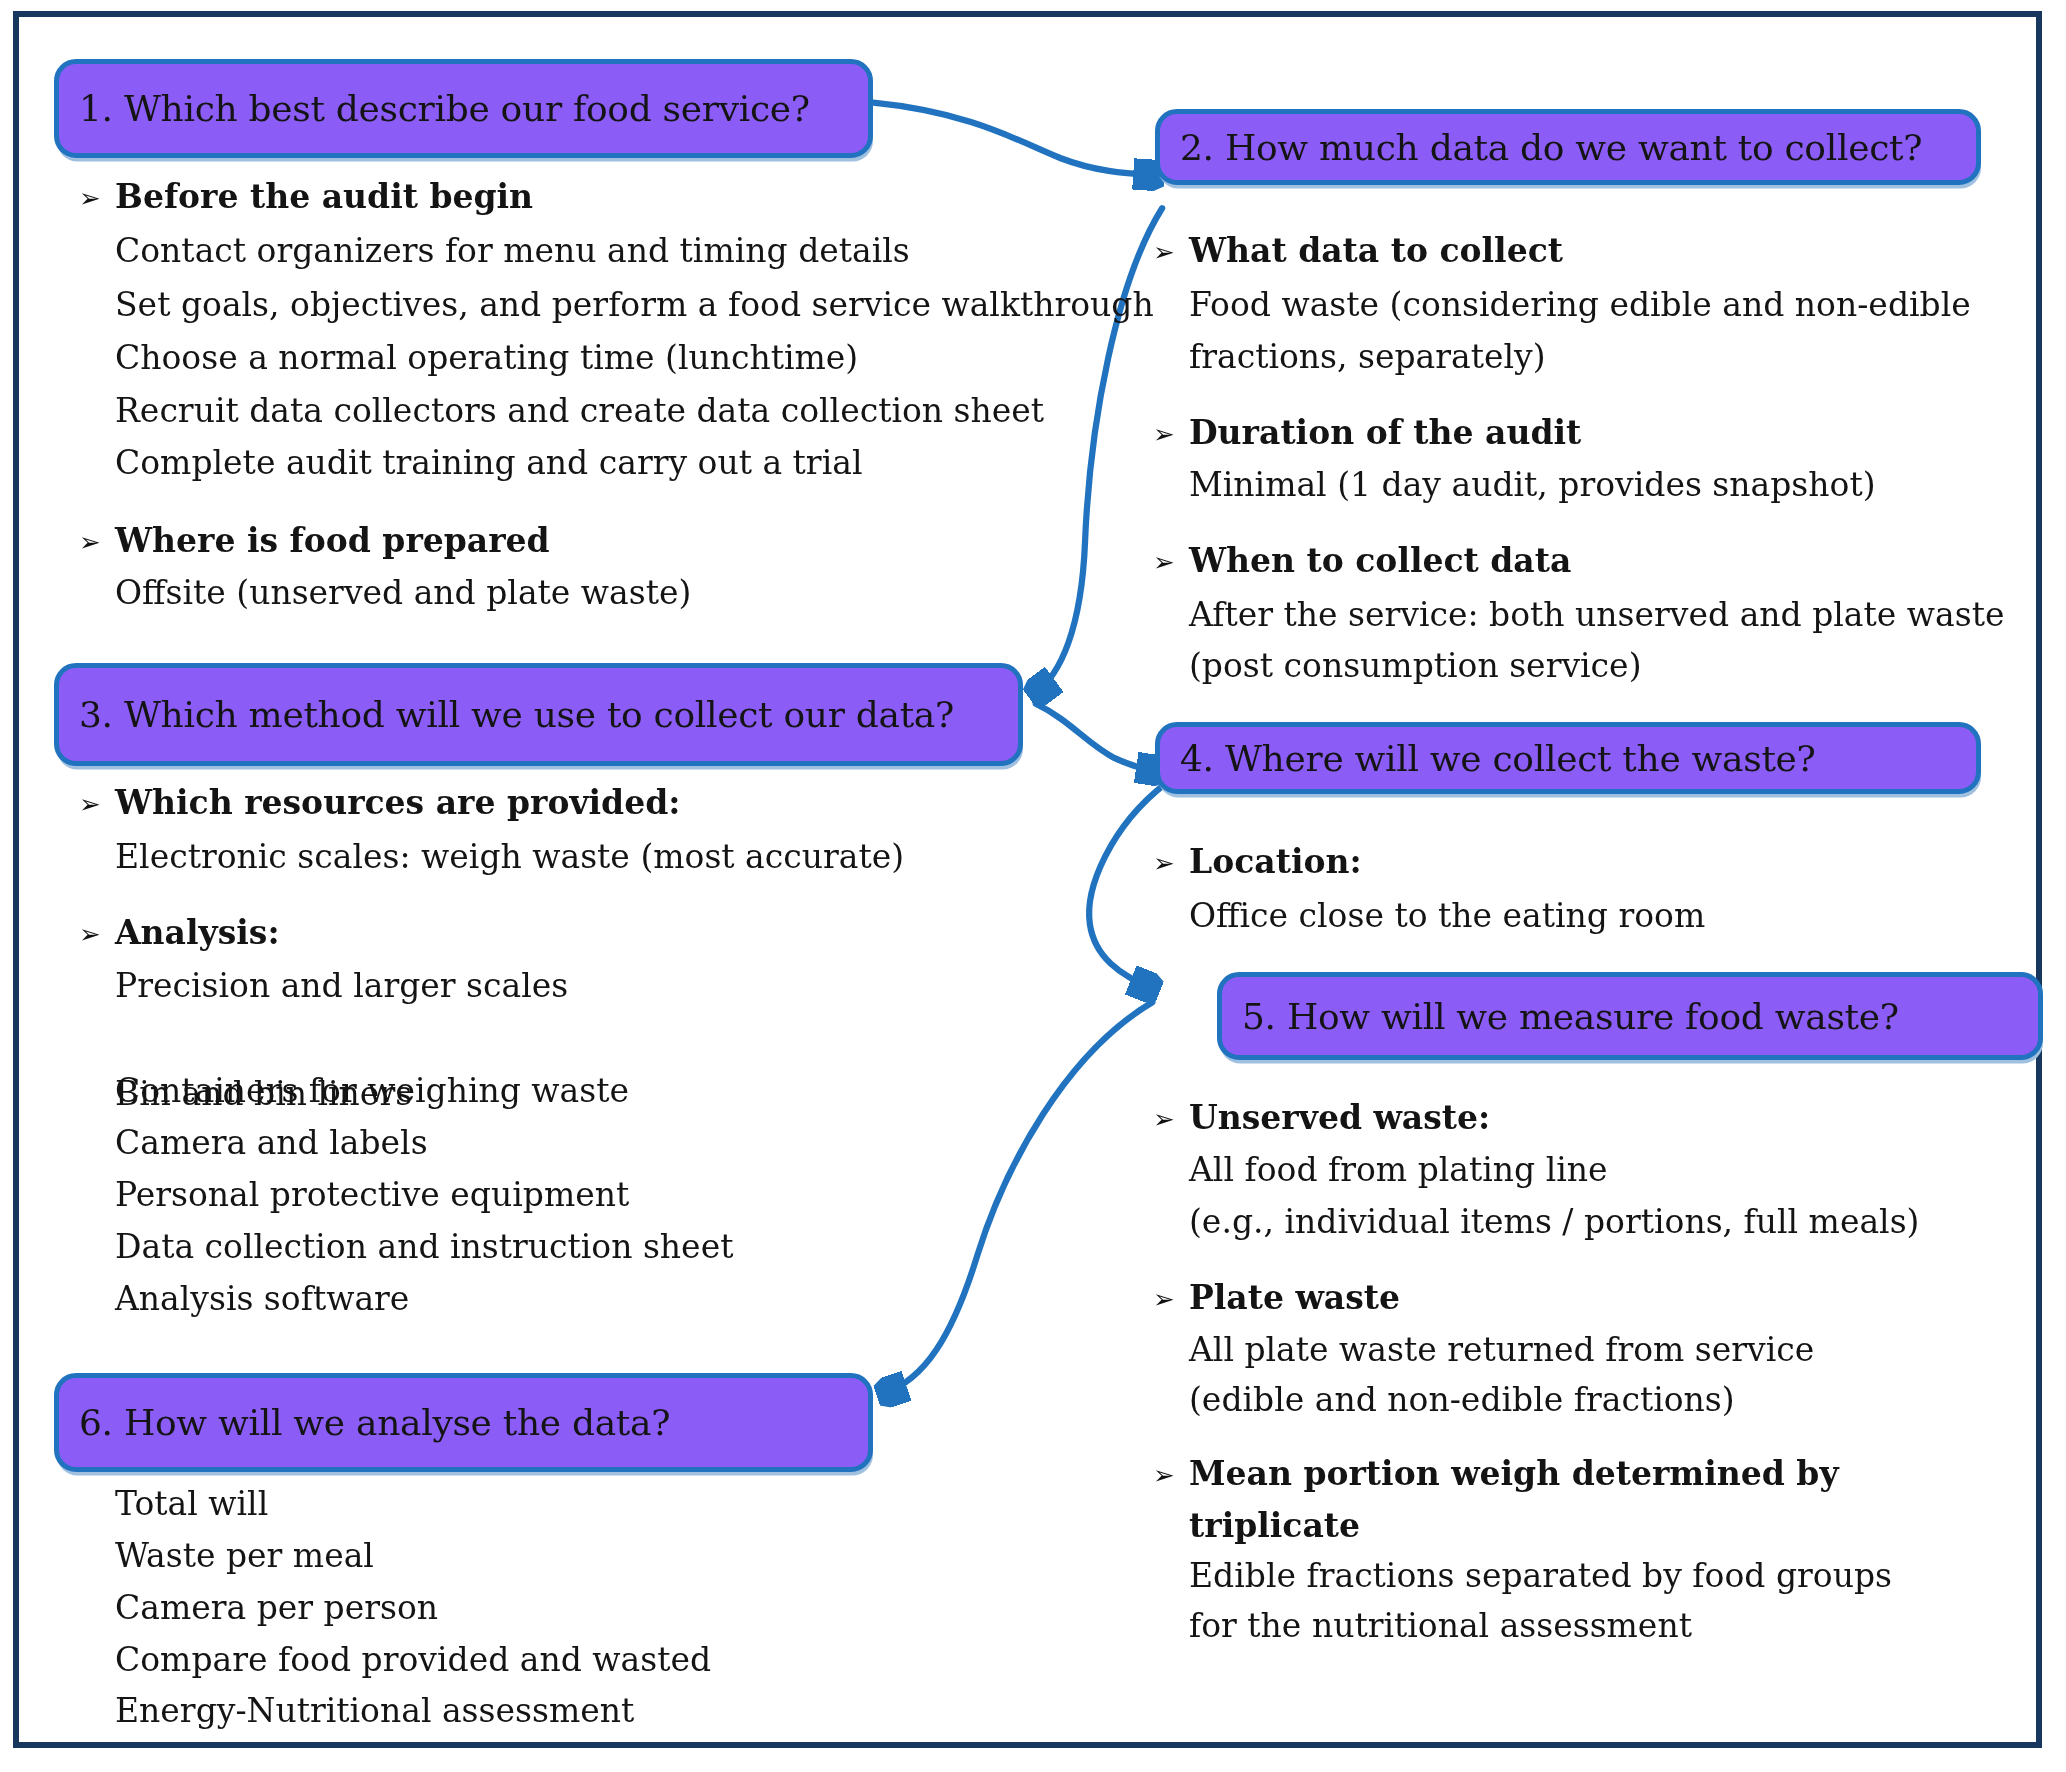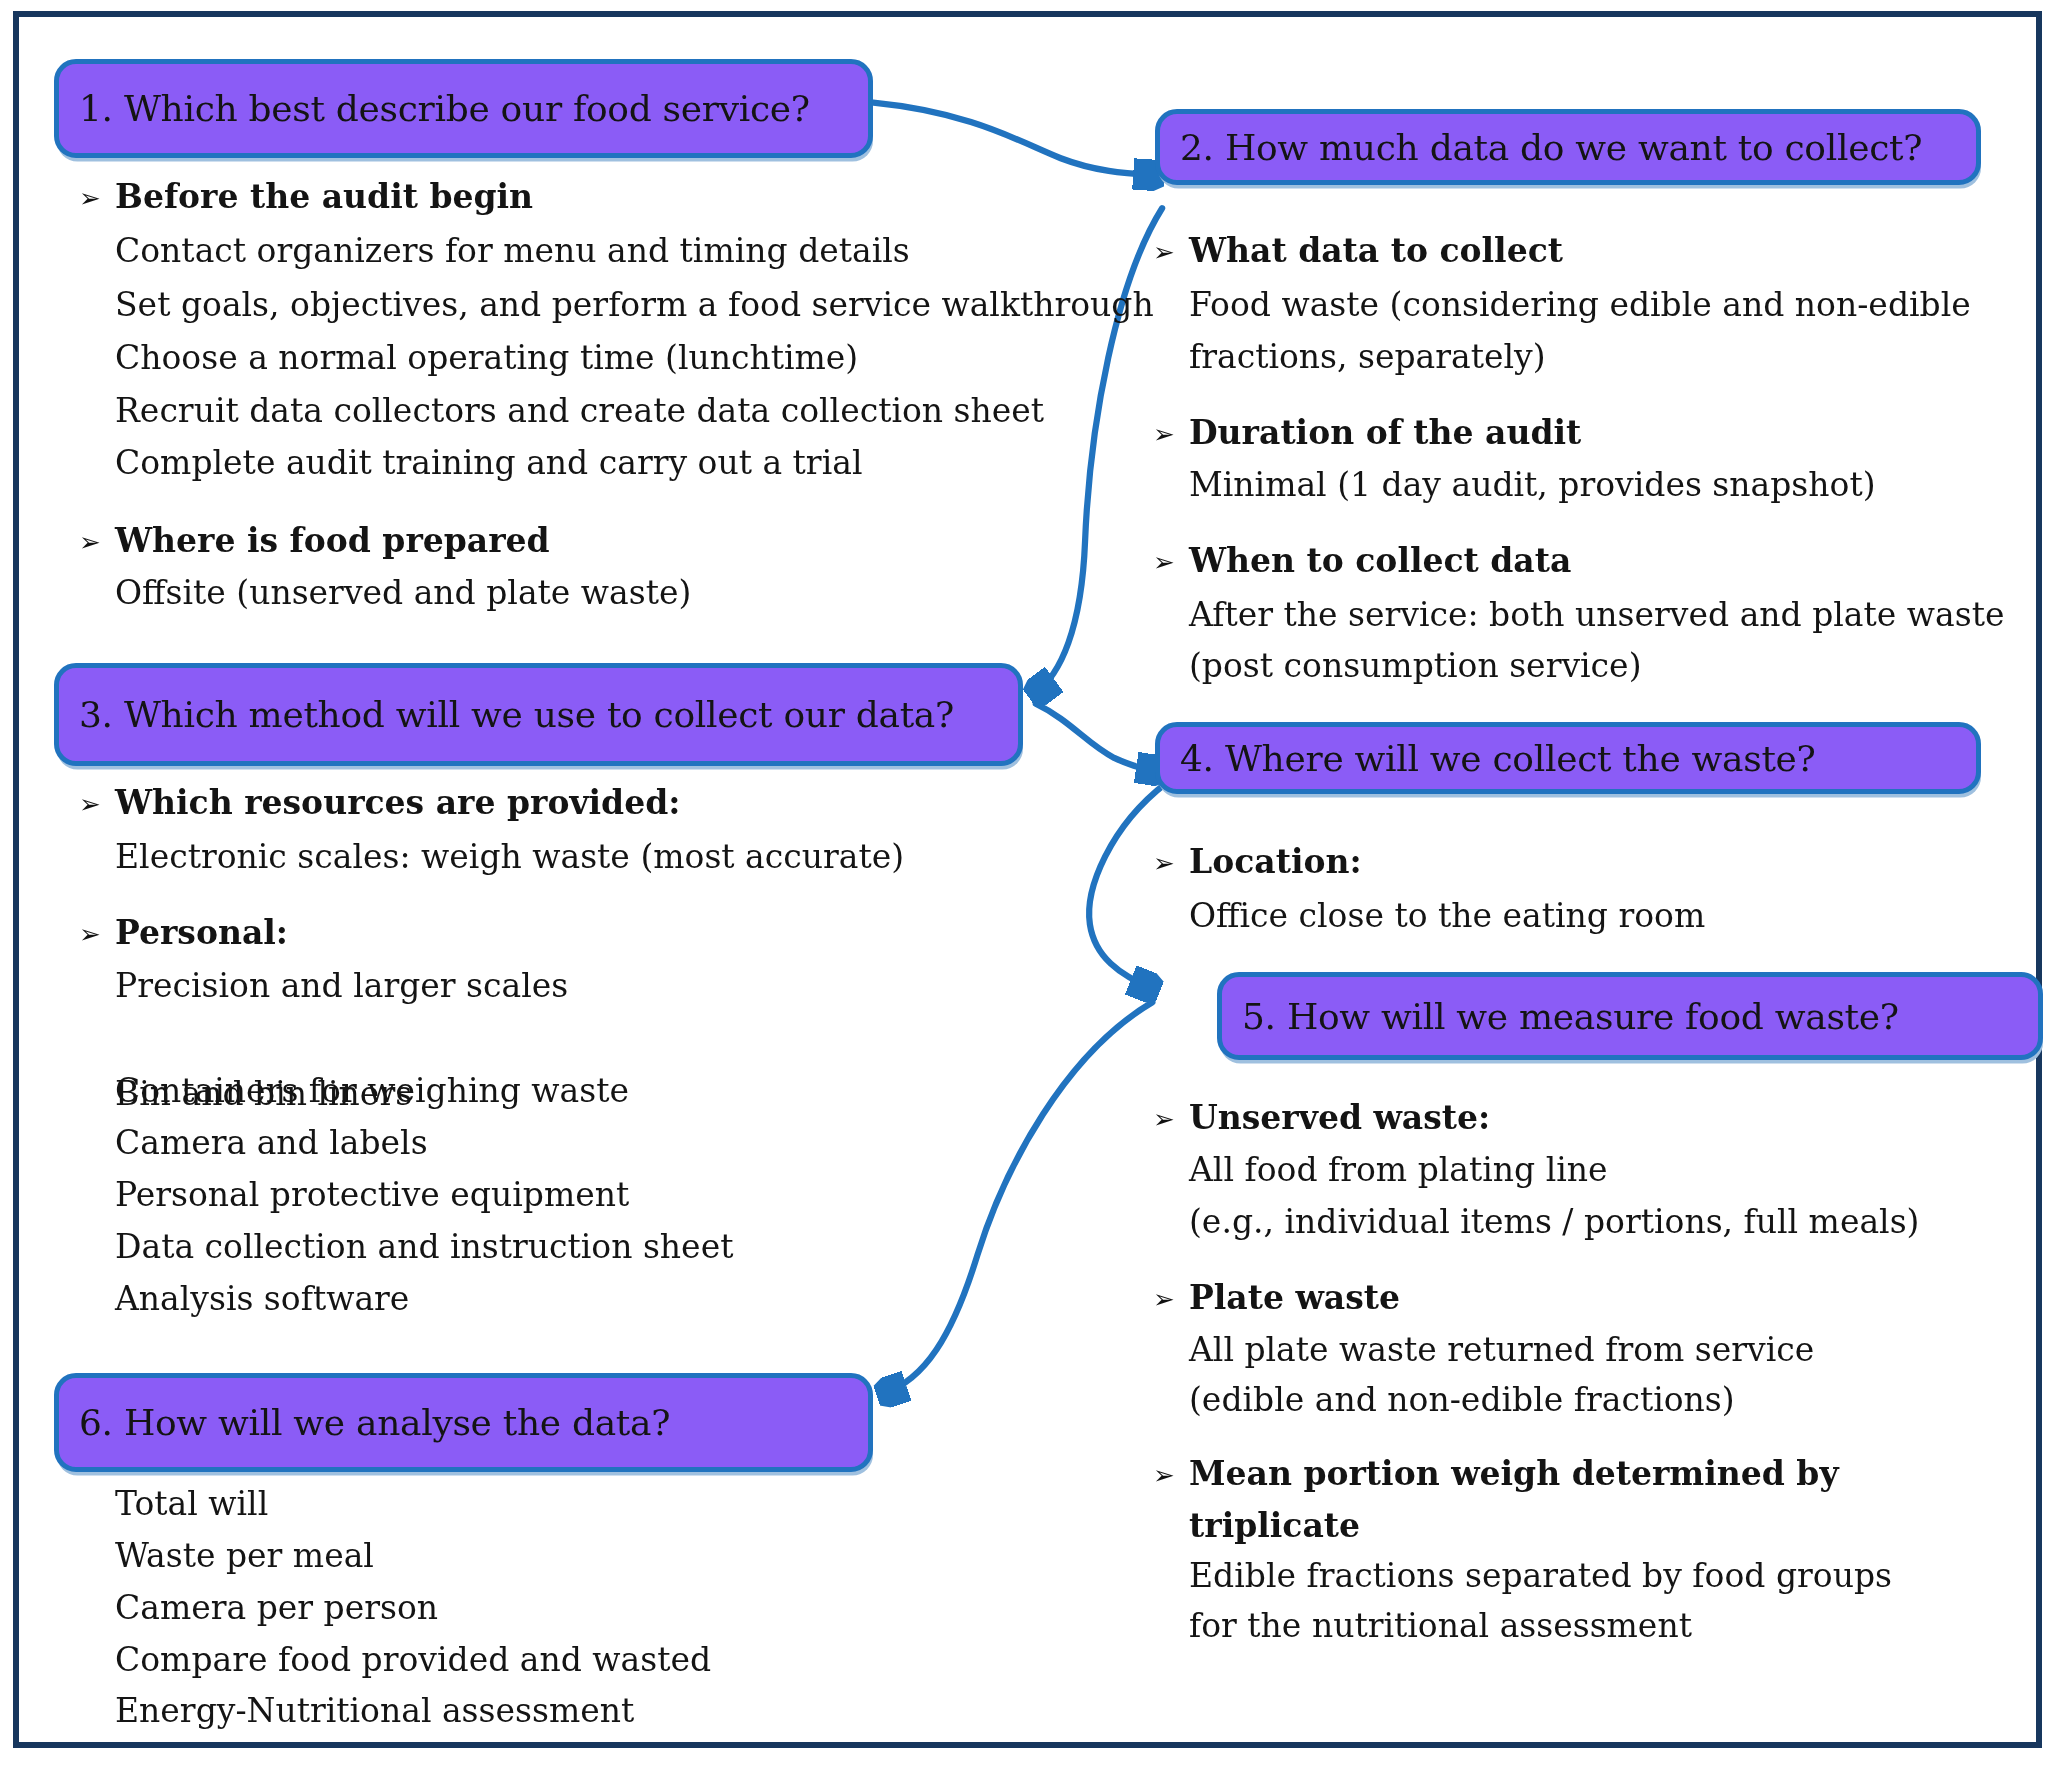--- a/index.html
+++ b/index.html
@@ -87,21 +87,21 @@
 <div class="fbox" style="left:54px;top:663px;width:969px;height:103px">
   <span>3. Which method will we use to collect our data?</span>
 </div>
 <div class="line b" style="left:115px;top:781px">
   <span class="bullet">➢</span>
   <span>Which resources are provided:</span>
 </div>
 <div class="line" style="left:115px;top:835px"><span>Electronic scales: weigh waste (most accurate)</span></div>
 <div class="line b" style="left:115px;top:911px">
   <span class="bullet">➢</span>
-  <span>Personal:</span>
+  <span>Analysis:</span>
 </div>
 <div class="line" style="left:115px;top:964px"><span>Precision and larger scales</span></div>
 <div class="line" style="left:115px;top:1072px"><span>Bin and bin liners</span></div>
 <div class="line" style="left:115px;top:1069px"><span>Containers for weighing waste</span></div>
 <div class="line" style="left:115px;top:1121px"><span>Camera and labels</span></div>
 <div class="line" style="left:115px;top:1173px"><span>Personal protective equipment</span></div>
 <div class="line" style="left:115px;top:1225px"><span>Data collection and instruction sheet</span></div>
 <div class="line" style="left:115px;top:1277px"><span>Analysis software</span></div>
 
 <div class="fbox" style="left:1155px;top:722px;width:826px;height:72px">

